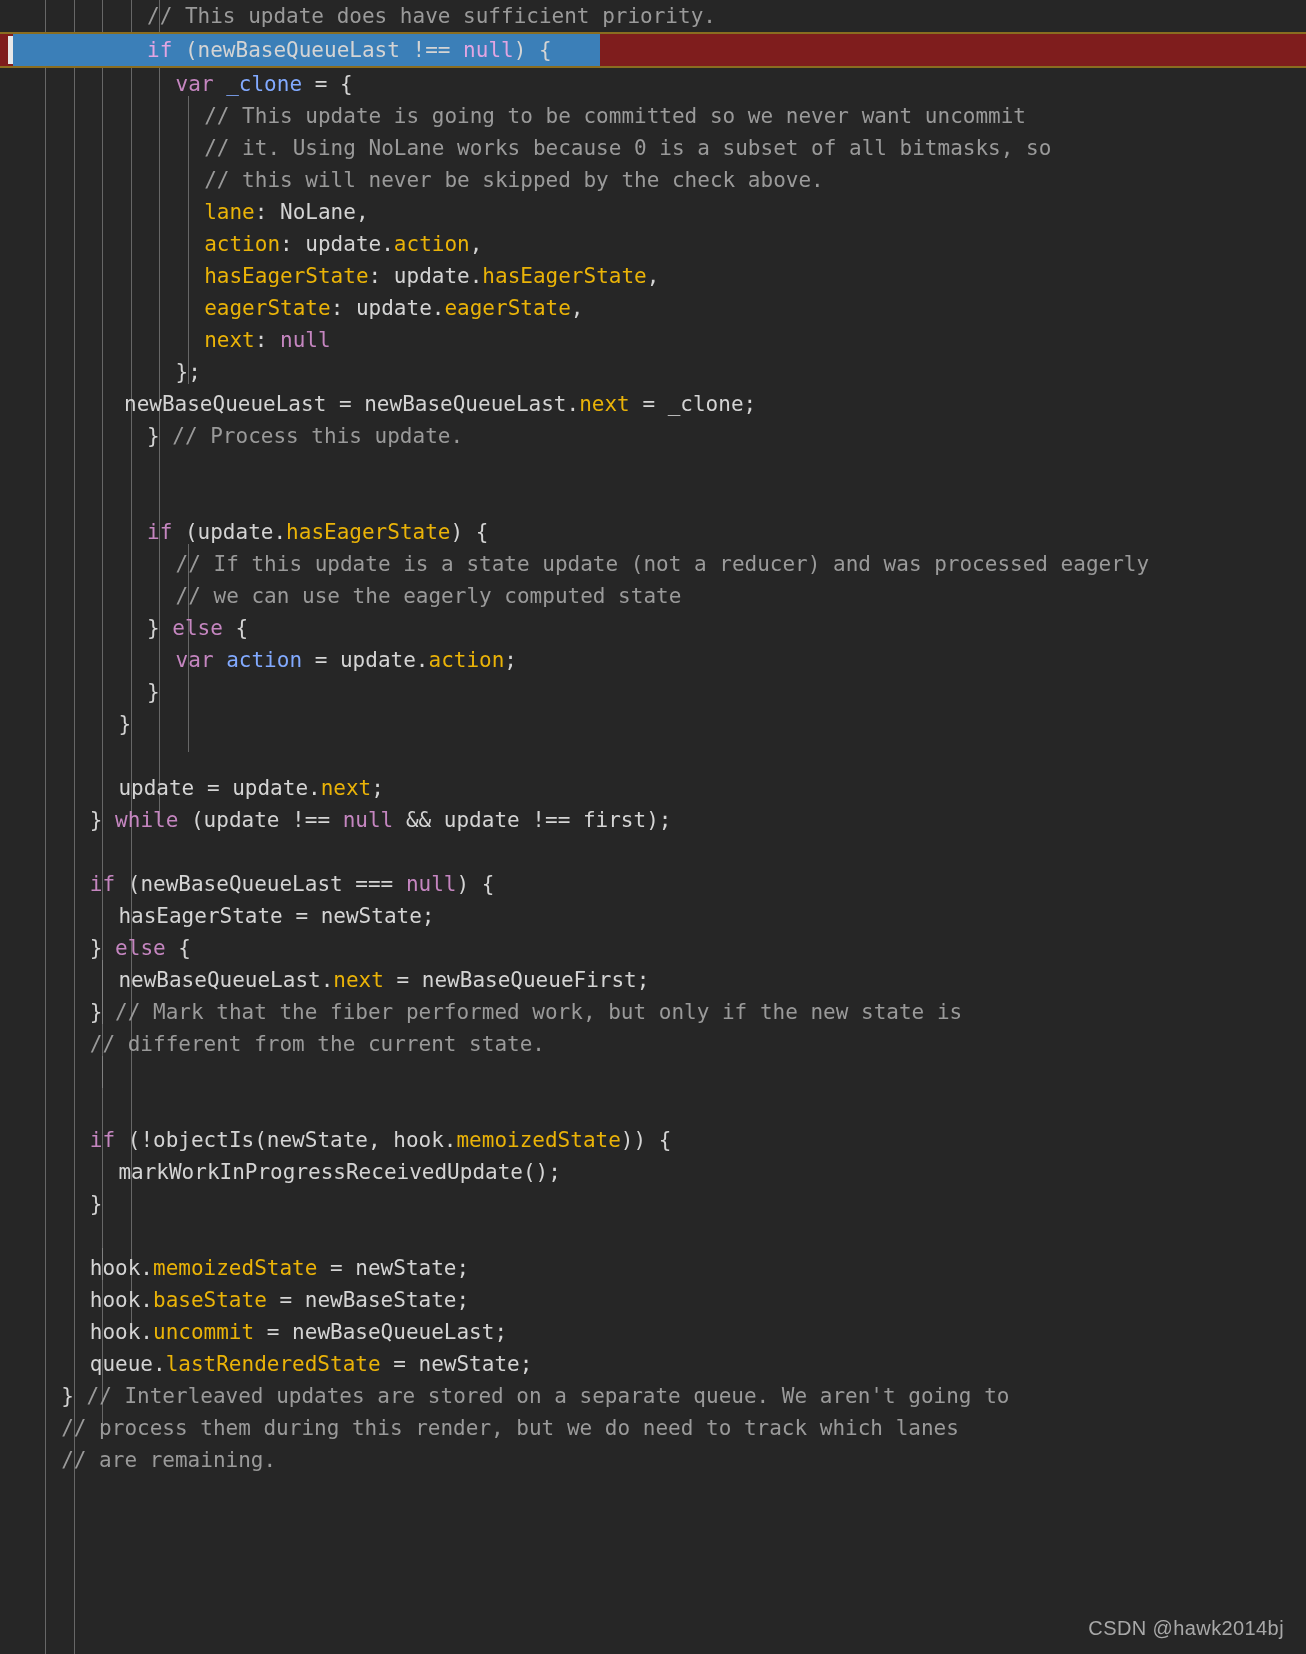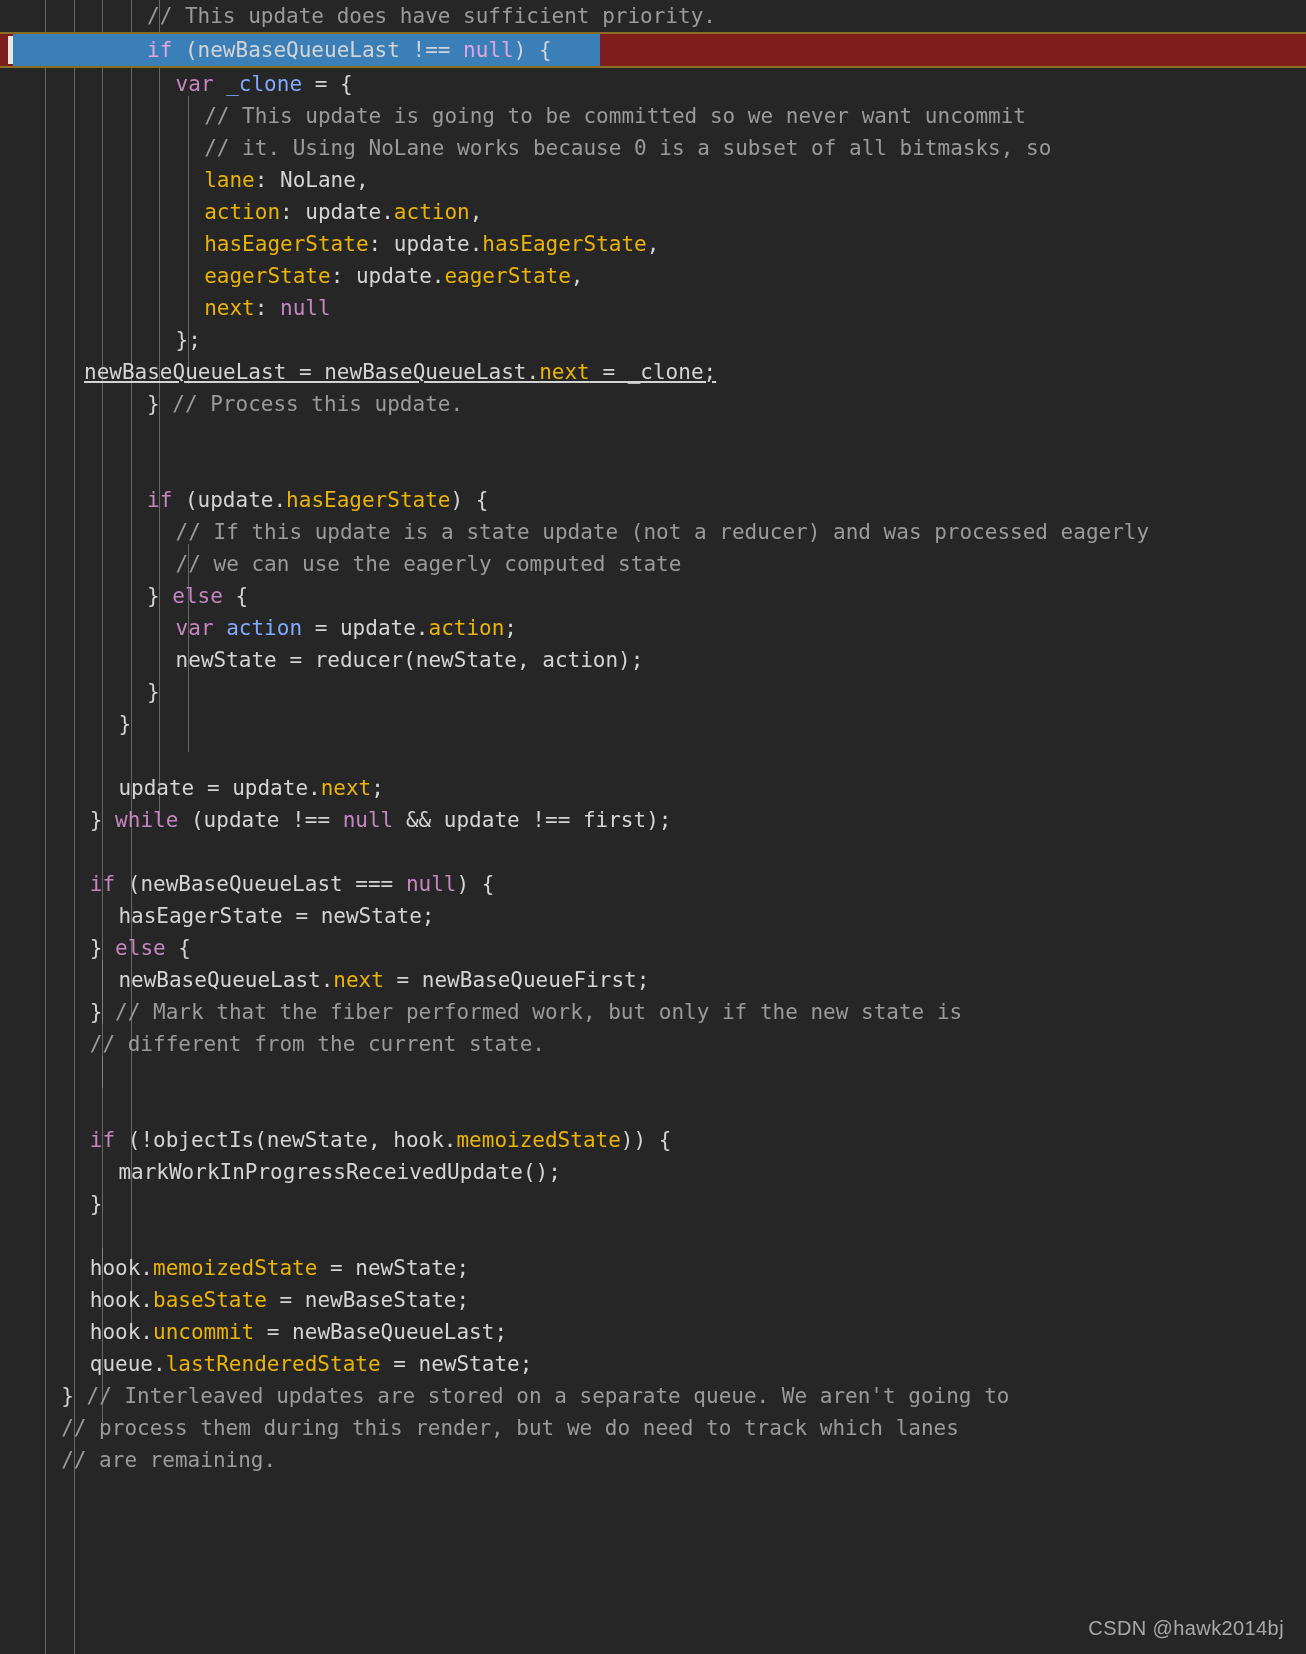--- a/index.html
+++ b/index.html
@@ -127,36 +127,36 @@
       <div class="guide" style="left: 102px; top: 1056px; height: 32px;"></div>
       <div class="guide" style="left: 102px; top: 1248px; height: 32px;"></div>
     </div>
 
   <div id="code">
       <div class="line"><span class="txt" style="margin-left: 143px;"><span class="c">// This update does have sufficient priority.</span></span></div>
       <div class="line hl"><div class="hl-sel"></div><div class="hl-caret"></div><span class="txt" style="margin-left: 143px;"><span class="kw">if</span><span class="pl"> (newBaseQueueLast !== </span><span class="kw">null</span><span class="pl">) {</span></span></div>
       <div class="line"><span class="txt" style="margin-left: 171.6px;"><span class="kw">var</span><span class="pl"> </span><span class="vr">_clone</span><span class="pl"> = {</span></span></div>
       <div class="line"><span class="txt" style="margin-left: 200.2px;"><span class="c">// This update is going to be committed so we never want uncommit</span></span></div>
       <div class="line"><span class="txt" style="margin-left: 200.2px;"><span class="c">// it. Using NoLane works because 0 is a subset of all bitmasks, so</span></span></div>
+      <div class="line"><span class="txt" style="margin-left: 200.2px;"><span class="c">// this will never be skipped by the check above.</span></span></div>
       <div class="line"><span class="txt" style="margin-left: 200.2px;"><span class="pr">lane</span><span class="pl">: NoLane,</span></span></div>
       <div class="line"><span class="txt" style="margin-left: 200.2px;"><span class="pr">action</span><span class="pl">: update.</span><span class="pr">action</span><span class="pl">,</span></span></div>
       <div class="line"><span class="txt" style="margin-left: 200.2px;"><span class="pr">hasEagerState</span><span class="pl">: update.</span><span class="pr">hasEagerState</span><span class="pl">,</span></span></div>
       <div class="line"><span class="txt" style="margin-left: 200.2px;"><span class="pr">eagerState</span><span class="pl">: update.</span><span class="pr">eagerState</span><span class="pl">,</span></span></div>
       <div class="line"><span class="txt" style="margin-left: 200.2px;"><span class="pr">next</span><span class="pl">: </span><span class="kw">null</span></span></div>
       <div class="line"><span class="txt" style="margin-left: 171.6px;"><span class="pl">};</span></span></div>
-      <div class="line"><span class="txt" style="margin-left: 80px; text-decoration: underline;"><span class="pl">newBaseQueueLast = newBaseQueueLast.</span><span class="pr">next</span><span class="pl"> = _clone;</span></span></div>
+      <div class="line"><span class="txt" style="margin-left: 120px;"><span class="pl">newBaseQueueLast = newBaseQueueLast.</span><span class="pr">next</span><span class="pl"> = _clone;</span></span></div>
       <div class="line"><span class="txt" style="margin-left: 143px;"><span class="pl">} </span><span class="c">// Process this update.</span></span></div>
       <div class="line"><span class="txt" style="margin-left: 0px;"></span></div>
       <div class="line"><span class="txt" style="margin-left: 0px;"></span></div>
       <div class="line"><span class="txt" style="margin-left: 143px;"><span class="kw">if</span><span class="pl"> (update.</span><span class="pr">hasEagerState</span><span class="pl">) {</span></span></div>
       <div class="line"><span class="txt" style="margin-left: 171.6px;"><span class="c">// If this update is a state update (not a reducer) and was processed eagerly</span></span></div>
       <div class="line"><span class="txt" style="margin-left: 171.6px;"><span class="c">// we can use the eagerly computed state</span></span></div>
       <div class="line"><span class="txt" style="margin-left: 143px;"><span class="pl">} </span><span class="kw">else</span><span class="pl"> {</span></span></div>
       <div class="line"><span class="txt" style="margin-left: 171.6px;"><span class="kw">var</span><span class="pl"> </span><span class="vr">action</span><span class="pl"> = update.</span><span class="pr">action</span><span class="pl">;</span></span></div>
-      <div class="line"><span class="txt" style="margin-left: 171.6px;"><span class="pl">newState = reducer(newState, action);</span></span></div>
       <div class="line"><span class="txt" style="margin-left: 143px;"><span class="pl">}</span></span></div>
       <div class="line"><span class="txt" style="margin-left: 114.4px;"><span class="pl">}</span></span></div>
       <div class="line"><span class="txt" style="margin-left: 0px;"></span></div>
       <div class="line"><span class="txt" style="margin-left: 114.4px;"><span class="pl">update = update.</span><span class="pr">next</span><span class="pl">;</span></span></div>
       <div class="line"><span class="txt" style="margin-left: 85.8px;"><span class="pl">} </span><span class="kw">while</span><span class="pl"> (update !== </span><span class="kw">null</span><span class="pl"> &amp;&amp; update !== first);</span></span></div>
       <div class="line"><span class="txt" style="margin-left: 0px;"></span></div>
       <div class="line"><span class="txt" style="margin-left: 85.8px;"><span class="kw">if</span><span class="pl"> (newBaseQueueLast === </span><span class="kw">null</span><span class="pl">) {</span></span></div>
       <div class="line"><span class="txt" style="margin-left: 114.4px;"><span class="pl">hasEagerState = newState;</span></span></div>
       <div class="line"><span class="txt" style="margin-left: 85.8px;"><span class="pl">} </span><span class="kw">else</span><span class="pl"> {</span></span></div>
       <div class="line"><span class="txt" style="margin-left: 114.4px;"><span class="pl">newBaseQueueLast.</span><span class="pr">next</span><span class="pl"> = newBaseQueueFirst;</span></span></div>

